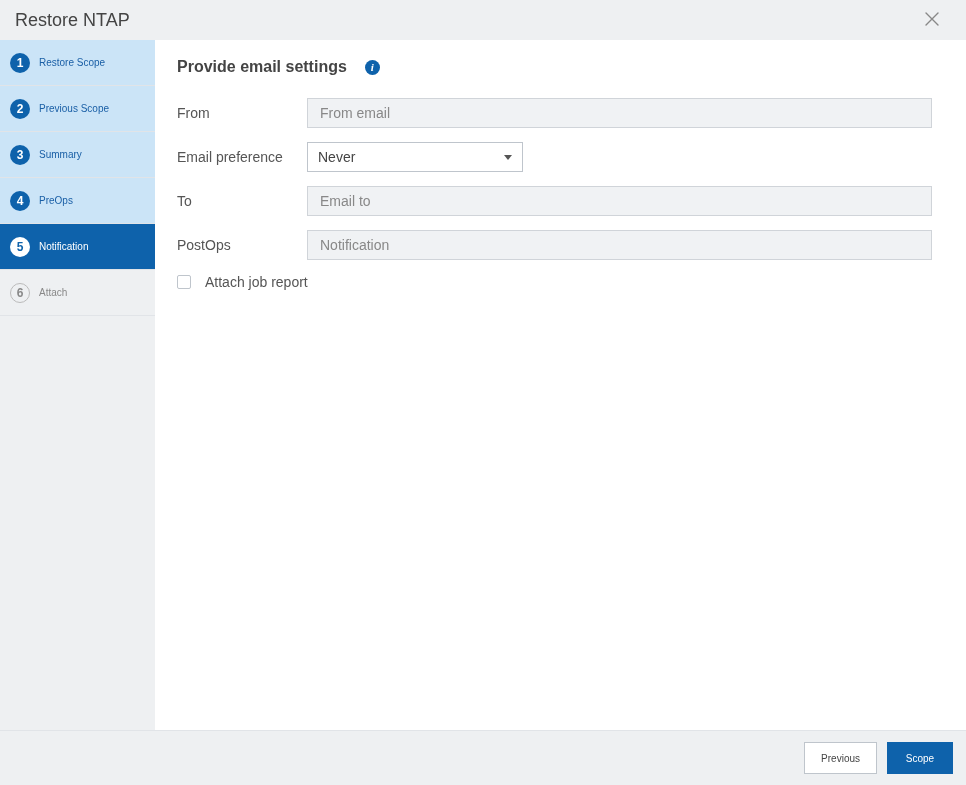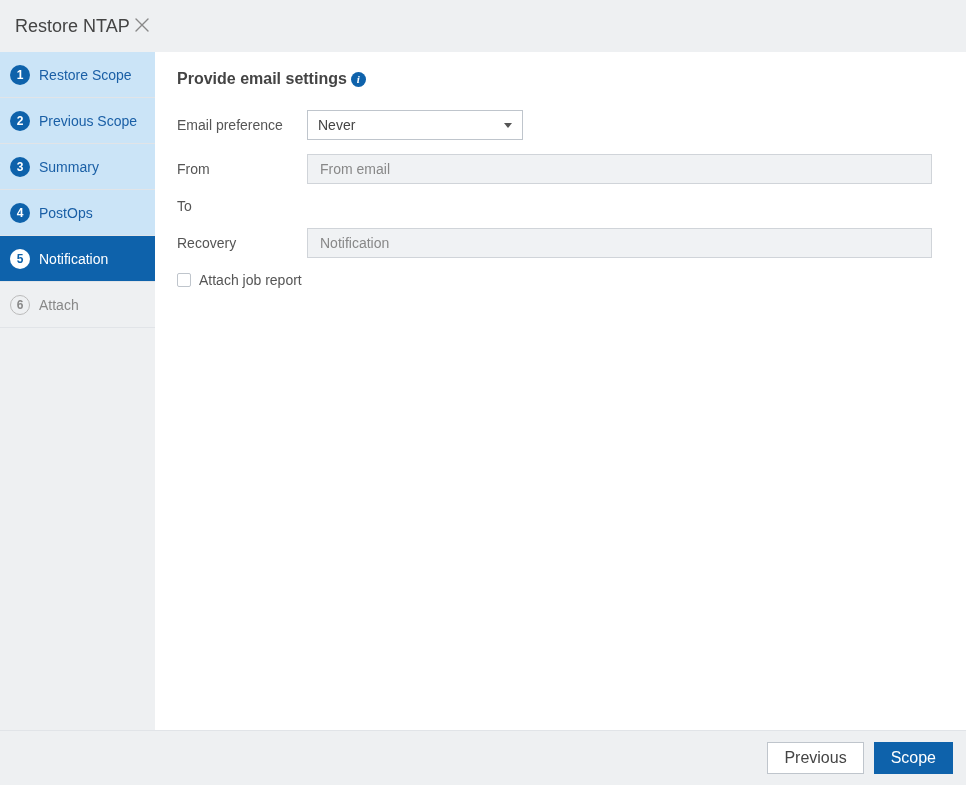--- a/index.html
+++ b/index.html
@@ -17,24 +17,24 @@
       overflow: hidden;
     }
     .dialog {
       width: 966px;
       height: 785px;
       display: flex;
       flex-direction: column;
       background: #eef0f2;
     }
     .titlebar {
-      height: 52px;
-      display: flex;
-      align-items: center;
-      justify-content: flex-start;
+      height: 40px;
+      display: flex;
+      align-items: center;
+      justify-content: space-between;
       padding: 0 22px 0 15px;
       background: #eef0f2;
     }
     .titlebar-title {
       font-size: 18px;
       font-weight: 400;
       color: #444;
     }
     .close-x {
       font-size: 22px;
@@ -93,35 +93,35 @@
     .step.active .step-circle {
       background: #ffffff;
       color: #0e62ab;
     }
     .step.pending .step-circle {
       background: #eef0f2;
       color: #888;
       border: 1px solid #bbb;
     }
     .step-label {
-      font-size: 14px;
+      font-size: 10px;
     }
     .main {
       flex: 1;
       background: #ffffff;
       padding: 18px 34px 18px 22px;
       overflow: auto;
     }
     .page-title {
       font-size: 16px;
       font-weight: 600;
       color: #444;
       display: flex;
       align-items: center;
-      gap: 4px;
+      gap: 18px;
       margin-bottom: 22px;
     }
     .info-icon {
       width: 15px;
       height: 15px;
       border-radius: 50%;
       background: #0e62ab;
       color: #fff;
       display: inline-flex;
       align-items: center;
@@ -171,21 +171,21 @@
       padding: 0 12px;
       font-size: 14px;
       font-family: inherit;
     }
     .text-input::placeholder {
       color: #888;
     }
     .checkbox-row {
       display: flex;
       align-items: center;
-      gap: 8px;
+      gap: 14px;
       margin-top: 8px;
     }
     .checkbox {
       width: 14px;
       height: 14px;
       border: 1px solid #bfc5cc;
       border-radius: 2px;
       background: #fff;
       cursor: pointer;
     }
@@ -200,21 +200,21 @@
       align-items: center;
       justify-content: flex-end;
       gap: 10px;
       padding-right: 13px;
       border-top: 1px solid #e1e4e8;
     }
     .btn {
       height: 32px;
       min-width: 66px;
       padding: 0 16px;
-      font-size: 16px;
+      font-size: 10px;
       border: 1px solid #bfc5cc;
       cursor: pointer;
       display: flex;
       align-items: center;
       justify-content: center;
       font-family: inherit;
     }
     .btn-secondary {
       background: #ffffff;
       color: #444;
@@ -249,58 +249,59 @@
       <div class="step completed">
         <div class="step-circle">2</div>
         <div class="step-label">Previous Scope</div>
       </div>
       <div class="step completed">
         <div class="step-circle">3</div>
         <div class="step-label">Summary</div>
       </div>
       <div class="step completed">
         <div class="step-circle">4</div>
-        <div class="step-label">PostOps</div>
+        <div class="step-label">PreOps</div>
       </div>
       <div class="step active">
         <div class="step-circle">5</div>
         <div class="step-label">Notification</div>
       </div>
       <div class="step pending">
         <div class="step-circle">6</div>
         <div class="step-label">Attach</div>
       </div>
     </div>
 
     <div class="main">
 
       <div class="page-title">
         <span>Provide email settings</span>
         <span class="info-icon">i</span>
+      </div>
+
+      <div class="form-row">
+        <div class="form-label">From</div>
+        <input class="text-input" type="text" disabled="" placeholder="From email" style="">
       </div>
 
       <div class="form-row">
         <div class="form-label">Email preference</div>
         <div class="select">
           <span>Never</span>
           <span class="caret"></span>
         </div>
       </div>
 
       <div class="form-row">
-        <div class="form-label">From</div>
-        <input class="text-input" type="text" disabled="" placeholder="From email" style="">
+        <div class="form-label">To</div>
+        <input class="text-input" type="text" disabled="" placeholder="Email to" style="">
       </div>
 
       <div class="form-row">
-        <div class="form-label">To</div>
-      </div>
-
-      <div class="form-row">
-        <div class="form-label">Recovery</div>
+        <div class="form-label">PostOps</div>
         <input class="text-input" type="text" disabled="" placeholder="Notification" style="">
       </div>
 
       <div class="checkbox-row">
         <div class="checkbox"></div>
         <div class="checkbox-label">Attach job report</div>
       </div>
 
     </div>
 

